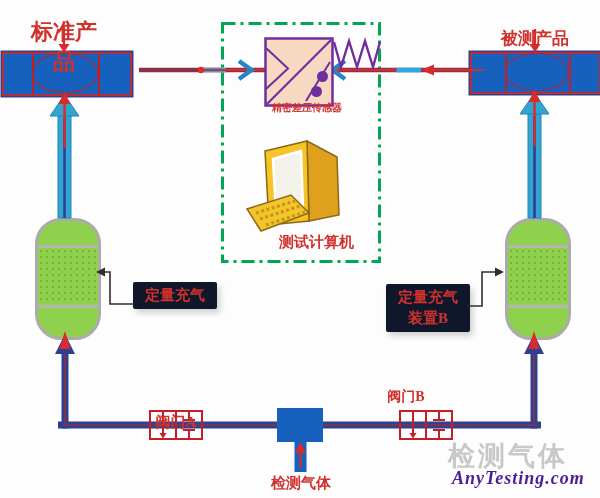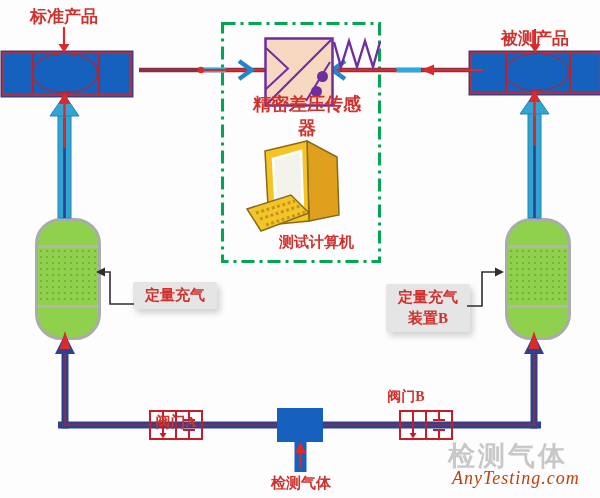--- a/index.html
+++ b/index.html
@@ -27,44 +27,44 @@
     border:3px solid #ababab;border-radius:26px;z-index:1;overflow:hidden;
   }
   .tank .band{position:absolute;left:0;right:0;height:2.5px;background:#b5b5b5;}
   .tank .dots{
     position:absolute;left:0;right:0;top:27px;height:56px;
     background-image:radial-gradient(circle,rgba(95,150,40,.5) 1px,transparent 1.3px);
     background-size:6px 6px;
   }
   
   .callout{
-    position:absolute;width:84px;background:#e5e5e5;border-radius:2px;
+    position:absolute;width:84px;background:#0f172a;border-radius:2px;
     box-shadow:3px 4px 6px rgba(0,0,0,.18);z-index:1;
     color:#d0312d;font-weight:bold;font-size:15px;line-height:21px;
     text-align:center;padding:3px 0;
     font-family:"Liberation Serif","DejaVu Serif",serif;
   }
   .linework{position:absolute;left:0;top:0;z-index:2;}
   .toptext{z-index:3;}
   .watermark-cn{
     color:#c8c8c8;font-size:27px;font-weight:bold;letter-spacing:3px;z-index:3;
     font-family:"Liberation Sans",sans-serif;
   }
   .watermark-en{
-    color:#c2410c;font-size:18px;font-weight:normal;font-style:italic;
+    color:#4c1d95;font-size:18px;font-weight:bold;font-style:italic;
     letter-spacing:1px;z-index:3;
     font-family:"Liberation Serif","DejaVu Serif",serif;
   }
 </style>
 </head>
 <body>
 
 <div class="stage">
 
-  <div class="abs red-label toptext" style="left:24px;top:5px;width:80px;font-size:17px;">标准产品</div>
+  <div class="abs red-label toptext" style="left:24px;top:17px;width:80px;font-size:22px;">标准产品</div>
   <div class="abs red-label toptext" style="left:495px;top:7px;width:80px;font-size:17px;margin-top:20px;">被测产品</div>
 
   <div class="vessel" style="left:2px;top:52px;width:126px;height:40px;">
     <div class="vline" style="left:28px;"></div>
     <div class="vline" style="left:94px;"></div>
     <div class="ellipse" style="left:28px;top:-1px;width:64px;height:38px;"></div>
   </div>
 
   <div class="vessel" style="left:470px;top:52px;width:127px;height:38px;">
     <div class="vline" style="left:33px;"></div>
@@ -208,21 +208,21 @@
     <g fill="none" stroke="#2f2f2f" stroke-width="1.6">
       <polyline points="134,304 110,304 110,272 102,272"></polyline>
       <polygon points="96,272 105,267.5 105,276.5" fill="#2f2f2f" stroke="none"></polygon>
     </g>
     <g fill="none" stroke="#2f2f2f" stroke-width="1.6">
       <polyline points="467,306 482,306 482,272 498,272"></polyline>
       <polygon points="504,272 495,267.5 495,276.5" fill="#2f2f2f" stroke="none"></polygon>
     </g>
   </svg>
 
-  <div class="abs red-label toptext" style="left:248px;top:92px;width:118px;font-size:18px;">精密差压传感器</div>
+  <div class="abs red-label toptext" style="left:248px;top:101px;width:118px;font-size:10px;">精密差压传感器</div>
   <div class="abs red-label toptext" style="left:264px;top:233px;width:90px;font-size:15px;text-align:right;">测试计算机</div>
   <div class="abs red-label toptext" style="left:150px;top:386px;width:52px;font-size:15px;margin-top:27px;">阀门A</div>
   <div class="abs red-label toptext" style="left:380px;top:388px;width:52px;font-size:14px;">阀门B</div>
   <div class="abs red-label toptext" style="left:268px;top:474px;width:66px;font-size:15px;">检测气体</div>
 
   <div class="abs watermark-cn" style="left:448px;top:438px;">检测气体</div>
   <div class="abs watermark-en" style="left:452px;top:468px;">AnyTesting.com</div>
 
 </div>
 

